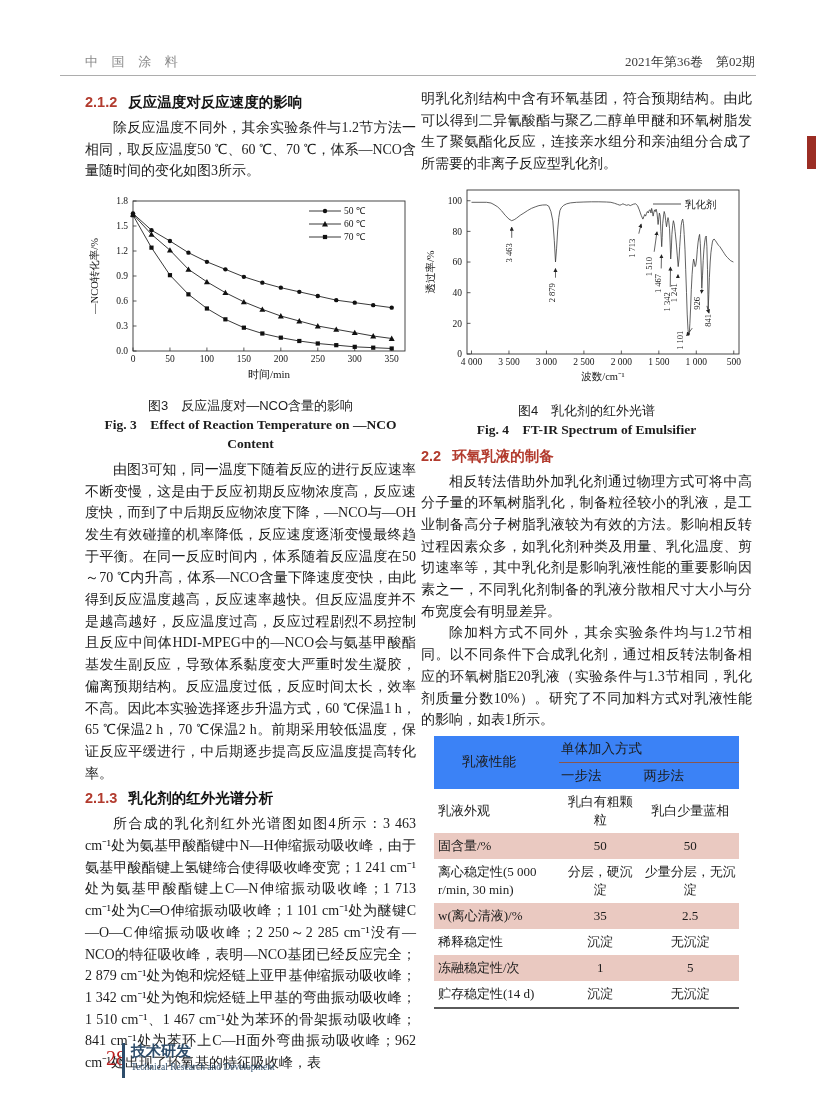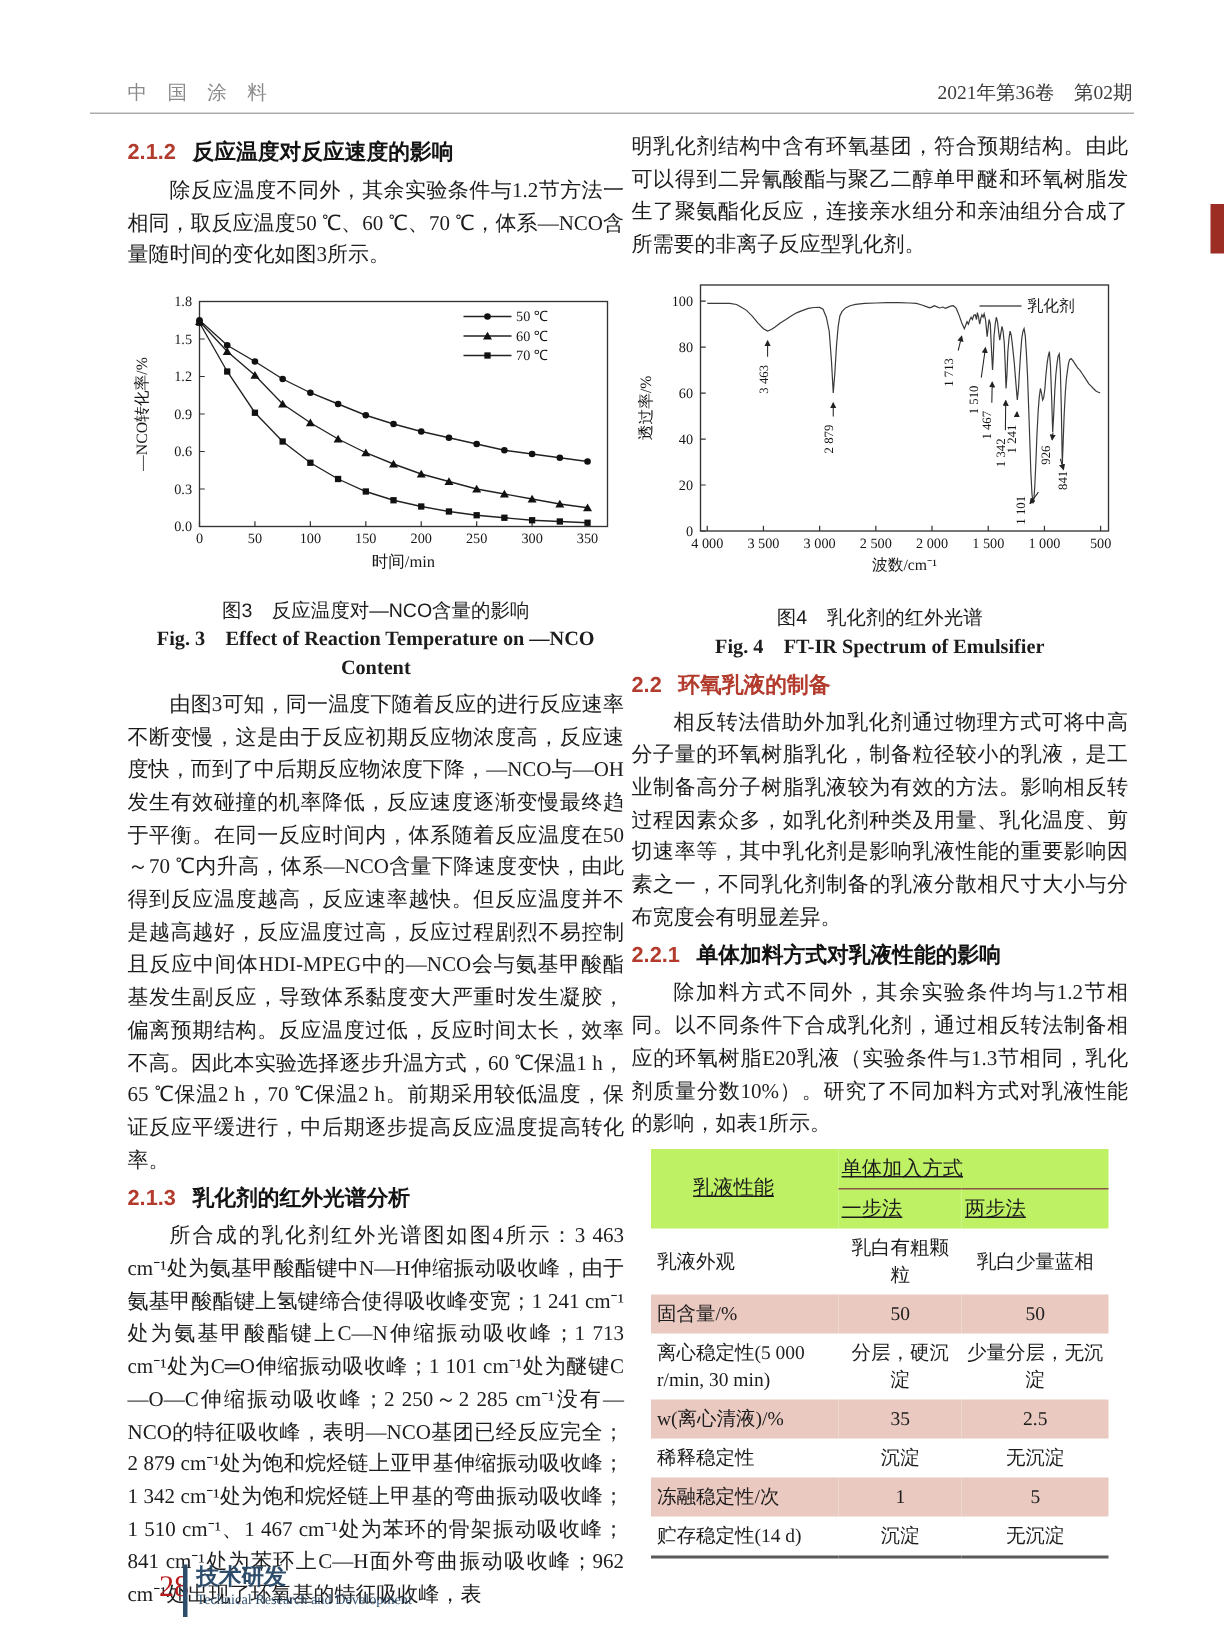--- a/index.html
+++ b/index.html
@@ -25,21 +25,21 @@
   .cap-zh{font-family:"Liberation Sans",sans-serif;font-weight:normal;font-size:13px;
        text-align:center;line-height:19px;}
   .cap-en{font-family:"Liberation Serif",serif;font-weight:bold;font-size:13.5px;
        text-align:center;line-height:19px;margin-bottom:6px;}
   svg text{font-family:"Liberation Serif",serif;fill:#151515;}
 
   .tcapwrap{margin-top:8px;}
   table.t1{border-collapse:collapse;width:305px;margin:5px auto 0 auto;font-size:13px;
        line-height:18px;}
   table.t1 th{font-weight:normal;font-family:"Liberation Sans",sans-serif;font-size:13.5px;}
-  table.t1 thead th{background:#bef264;padding:4px 2px;text-decoration:underline;}
+  table.t1 thead th{background:#3b82f6;padding:4px 2px;}
   table.t1 th.group{border-bottom:1px solid #8a564c;}
   table.t1 td{padding:4px 3px;text-align:center;}
   table.t1 td:first-child{text-align:left;padding-left:4px;}
   table.t1 tbody tr:nth-child(even){background:#eac9c1;}
   table.t1{border-bottom:2px solid #5a5a5a;}
 
   .ft-page{position:absolute;left:106px;top:1047px;font-size:20px;color:#b91c1c;}
   .ft-bar{position:absolute;left:122px;top:1043px;width:3px;height:35px;background:#2e4d6b;}
   .ft-zh{position:absolute;left:131px;top:1042px;font-size:15px;font-weight:bold;
        color:#2e4d6b;font-family:Liberation Serif, serif;}
@@ -231,23 +231,20 @@
       </svg>
   </div>
   <div class="cap-zh">图4　乳化剂的红外光谱</div>
   <div class="cap-en">Fig. 4　FT-IR Spectrum of Emulsifier</div>
 
   <h3 class="sec">
     <span class="sec-num">2.2</span><span class="sec-red">环氧乳液的制备</span>
   </h3>
   <p class="indent">相反转法借助外加乳化剂通过物理方式可将中高分子量的环氧树脂乳化，制备粒径较小的乳液，是工业制备高分子树脂乳液较为有效的方法。影响相反转过程因素众多，如乳化剂种类及用量、乳化温度、剪切速率等，其中乳化剂是影响乳液性能的重要影响因素之一，不同乳化剂制备的乳液分散相尺寸大小与分布宽度会有明显差异。</p>
 
-  <h3 class="sec">
-    <span class="sec-num">2.2.1</span><span>单体加料方式对乳液性能的影响</span>
-  </h3>
   <p class="indent">除加料方式不同外，其余实验条件均与1.2节相同。以不同条件下合成乳化剂，通过相反转法制备相应的环氧树脂E20乳液（实验条件与1.3节相同，乳化剂质量分数10%）。研究了不同加料方式对乳液性能的影响，如表1所示。</p>
 
 
   <table class="t1">
     <thead>
       <tr>
         <th rowspan="2" style="width:41%;padding-left:28px;">乳液性能</th>
         <th colspan="2" class="group">单体加入方式</th>
       </tr>
       <tr>

